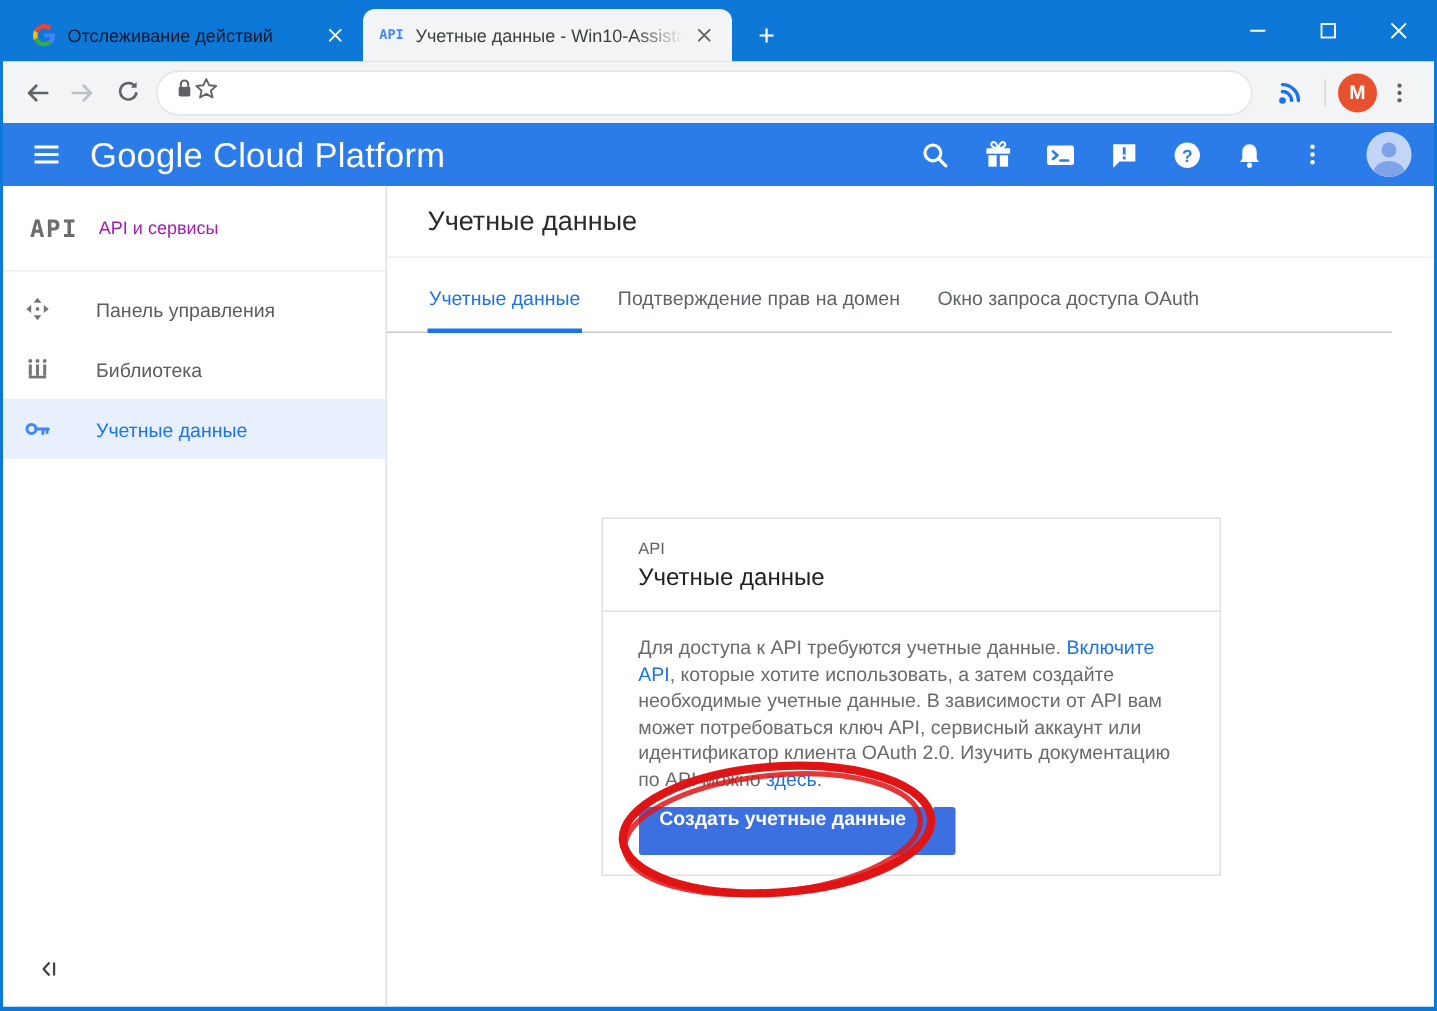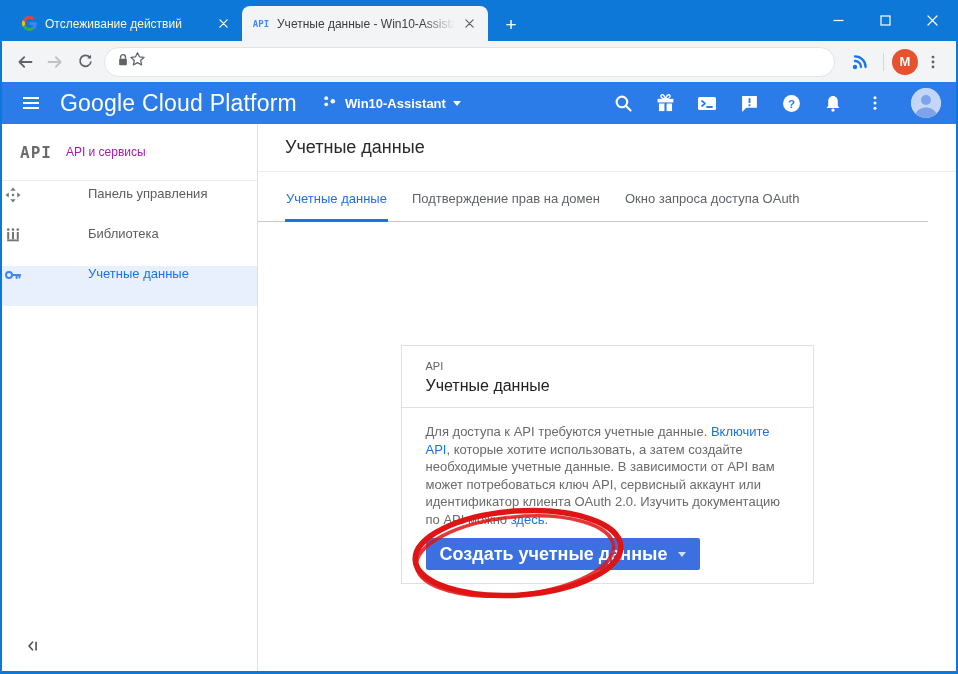--- a/index.html
+++ b/index.html
@@ -16,21 +16,21 @@
     font-family:"Liberation Sans",sans-serif;}
   *{box-sizing:border-box;}
   #root{position:relative;width:958px;height:674px;background:#fff;overflow:hidden;
     border-left:2px solid var(--titlebar_blue);border-right:2px solid var(--titlebar_blue);
     border-bottom:3px solid var(--titlebar_blue);}
 
   
   .titlebar{height:41px;background:var(--titlebar_blue);display:flex;align-items:stretch;}
   .tabstrip{flex:1;display:flex;align-items:flex-end;padding-left:8px;min-width:0;}
   .tab{height:35px;display:flex;align-items:center;padding:0 10px;min-width:0;cursor:default;}
-  .tab.inactive{width:232px;color:#fef9c3;}
+  .tab.inactive{width:232px;color:#0f172a;}
   .tab.active{width:246px;background:var(--tab_bg);border-radius:8px 8px 0 0;color:#3c4043;}
   .tab-fav{width:18px;height:16px;flex:none;margin-right:7px;display:flex;align-items:center;justify-content:center;}
   .fav-api{font-family:"DejaVu Sans Mono",monospace;font-weight:bold;font-size:9px;color:#4285f4;}
   .tab-title{flex:1;font-size:12px;white-space:nowrap;overflow:hidden;
     -webkit-mask-image:linear-gradient(90deg,#000 82%,transparent);
             mask-image:linear-gradient(90deg,#000 82%,transparent);}
   .tab-x{width:17px;height:17px;flex:none;margin-left:6px;display:flex;align-items:center;justify-content:center;border-radius:50%;}
   .newtab{width:28px;height:26px;margin:0 0 4px 9px;display:flex;align-items:center;justify-content:center;
     color:#fff;font-size:19px;font-weight:300;line-height:1;}
   .wincontrols{display:flex;flex:none;}
@@ -59,21 +59,21 @@
   .gcp-ic{width:20px;height:20px;display:flex;align-items:center;justify-content:center;}
   .gcp-avatar{width:30px;height:30px;border-radius:50%;background:#c3d6f8;overflow:hidden;margin-left:4px;flex:none;}
 
   
   .app{display:flex;height:547px;background:#fff;}
   .sidebar{width:256px;flex:none;border-right:1px solid #e0e0e0;position:relative;background:#fff;}
   .sb-header{height:57px;display:flex;align-items:center;padding-left:18px;border-bottom:1px solid #ebebeb;}
   .sb-logo{font-family:"DejaVu Sans Mono",monospace;font-weight:bold;font-size:16px;color:#6d6d6d;letter-spacing:1px;}
   .sb-title{font-size:12px;color:#a21caf;margin-left:14px;}
   .sb-nav{padding-top:5px;}
-  .sb-item{height:40px;display:flex;align-items:flex-start;padding-left:2px;cursor:pointer;gap:36px;}
+  .sb-item{height:40px;display:flex;align-items:center;padding-left:14px;cursor:pointer;}
   .sb-ic{width:18px;height:18px;flex:none;display:flex;align-items:center;justify-content:center;}
   .sb-label{margin-left:30px;font-size:13px;color:#5c5c5c;}
   .sb-item.selected{background:var(--selected_item_bg);}
   .sb-item.selected .sb-label{color:var(--link_blue);}
   .sb-collapse{position:absolute;left:0;right:0;bottom:0;height:46px;display:flex;align-items:center;
     padding-left:24px;cursor:pointer;}
 
   .main{flex:1;min-width:0;display:flex;flex-direction:column;background:#fff;}
   .page-head{height:48px;flex:none;display:flex;align-items:center;padding-left:27px;border-bottom:1px solid #ededed;}
   .page-title{font-size:18px;font-weight:400;color:#2a2a2a;margin:0;}
@@ -85,21 +85,21 @@
 
   .content{flex:1;overflow:hidden;}
   .card{width:413px;height:239px;margin:123px auto 0;border:1px solid #e0e0e0;background:#fff;}
   .card-head{height:62px;padding:14px 24px 0;border-bottom:1px solid #e0e0e0;}
   .overline{font-size:11px;color:#5f6368;}
   .card-title{font-size:16px;font-weight:400;color:#212121;margin:5px 0 0;}
   .card-body{padding:15px 24px 0;}
   .card-text{font-size:13px;line-height:17.5px;color:#6a6a6a;margin:0;}
   .card-text a{color:var(--link_blue);text-decoration:none;}
   .btn-create{margin-top:10px;height:32px;background:var(--button_blue);color:#fff;border:none;border-radius:2px;
-    padding:0 14px;font-size:18px;font-weight:bold;font-family:inherit;display:inline-flex;align-items:center;
+    padding:0 14px;font-size:13px;font-weight:bold;font-family:inherit;display:inline-flex;align-items:flex-start;
     gap:11px;cursor:pointer;}
   .btn-caret{width:0;height:0;border-left:4.5px solid transparent;border-right:4.5px solid transparent;
     border-top:5px solid rgba(255,255,255,.78);}
 
   .annotation-svg{position:absolute;left:0;top:0;width:958px;height:674px;pointer-events:none;z-index:40;}
 </style>
 </head>
 <body>
 
 <div id="root">
@@ -209,31 +209,20 @@
   </div>
 
   <div class="gcp-header">
     <div class="hamburger">
       <svg width="20" height="20" viewBox="0 0 20 20">
           <path d="M2 5h16M2 10h16M2 15h16" stroke="#fff" stroke-width="2"></path>
         </svg>
     </div>
     <span class="brand">Google Cloud Platform</span>
 
-    <div class="projsel">
-      <span>
-        <svg width="15" height="15" viewBox="0 0 16 16">
-          <circle cx="4.5" cy="4.5" r="2" fill="#fff"></circle>
-            <circle cx="4.5" cy="11" r="2" fill="#fff"></circle>
-            <circle cx="11.5" cy="7.7" r="2.4" fill="#fff"></circle>
-        </svg>
-      </span>
-      <span class="proj-label">Win10-Assistant</span>
-      <span class="caret-down"></span>
-    </div>
 
     <div class="gcp-right">
       <span class="gcp-ic">
         <svg width="19" height="19" viewBox="0 0 18 18">
           <circle cx="7.5" cy="7.5" r="5" fill="none" stroke="#fff" stroke-width="2"></circle>
           <path d="M11.4 11.4l4.3 4.3" stroke="#fff" stroke-width="2" stroke-linecap="round"></path>
         </svg>
       </span>
       <span class="gcp-ic">
         <svg width="19" height="19" viewBox="0 0 18 18">

